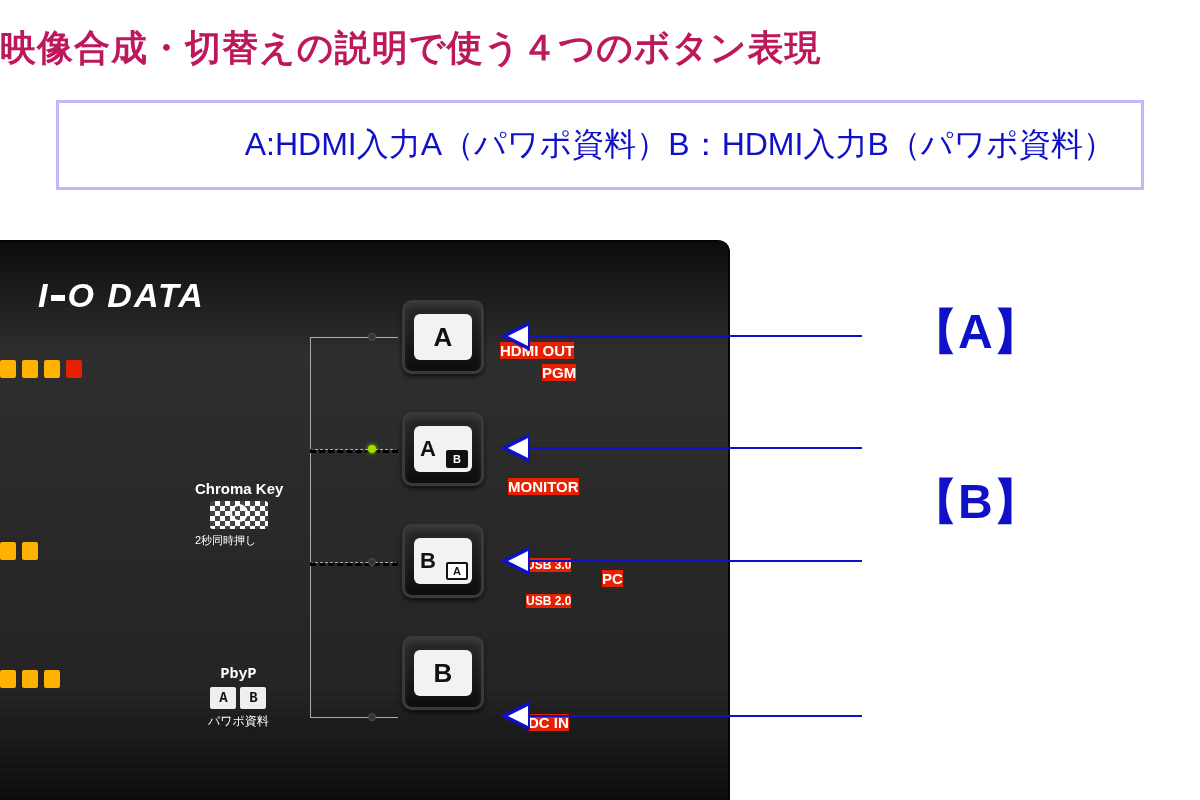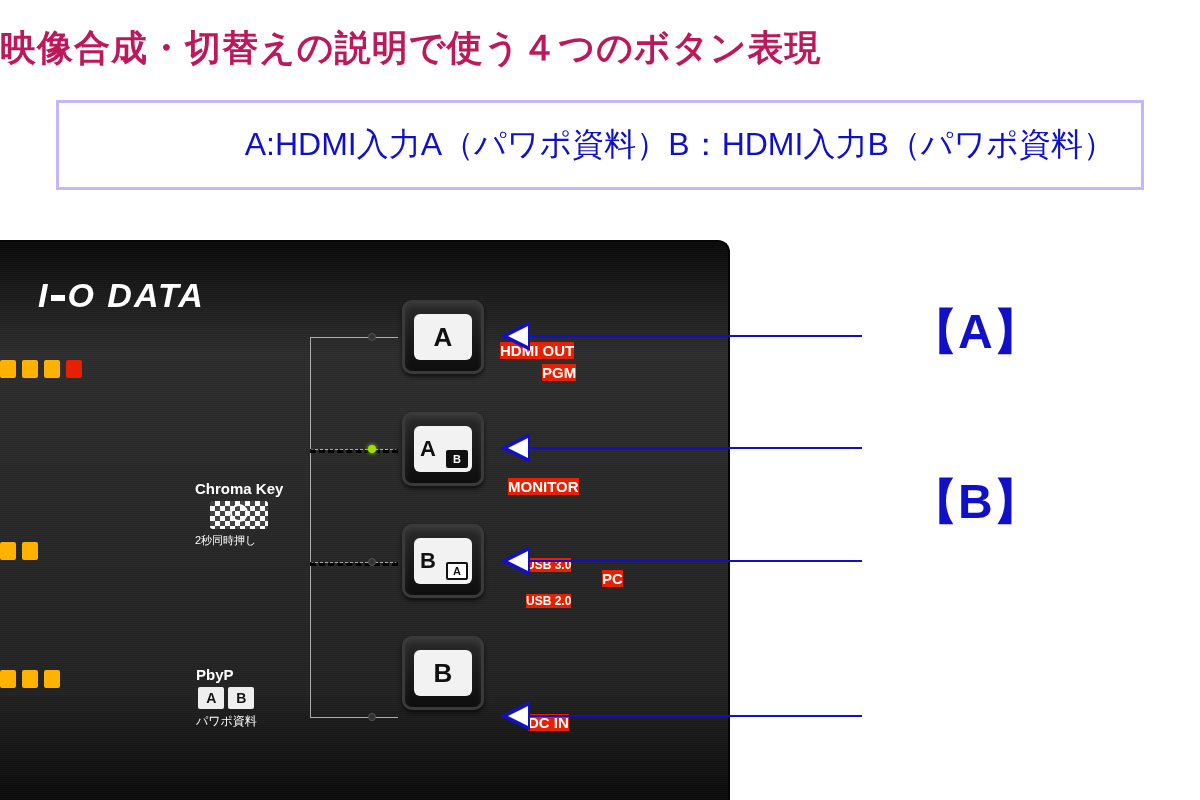--- a/index.html
+++ b/index.html
@@ -40,21 +40,21 @@
 
   
   .chroma{position:absolute;left:195px;top:238px;color:#fff;text-align:left;font-family:Arial,sans-serif}
   .chroma .t{font-size:15px;font-weight:700}
   .chroma .ico{width:58px;height:28px;margin:4px auto;background:
     repeating-conic-gradient(#fff 0 25%,#444 0 50%) 0 0/10px 10px;
     border-radius:3px;position:relative}
   .chroma .ico::after{content:"";position:absolute;left:50%;top:3px;transform:translateX(-50%);width:14px;height:14px;border:2px solid #fff;border-radius:50%}
   .chroma .s{font-size:11px}
 
-  .pbyp{position:absolute;left:196px;top:424px;color:#fff;font-family:Liberation Sans, sans-serif}
+  .pbyp{position:absolute;left:208px;top:424px;color:#fff;text-align:center;font-family:Liberation Mono, monospace}
   .pbyp .t{font-size:15px;font-weight:700}
   .pbyp .boxes{display:flex;gap:4px;margin:4px 0;justify-content:center}
   .pbyp .boxes div{width:26px;height:22px;background:#eee;color:#111;font-weight:900;font-size:14px;display:flex;align-items:center;justify-content:center;border-radius:2px}
   .pbyp .s{font-size:12px}
 
   
   .wire{position:absolute;border-left:1px solid #aaa;height:380px;left:310px;top:95px}
   .wire2{position:absolute;border-top:1px solid #aaa;width:88px}
   .dotwire{border-style:dashed}
   .led{position:absolute;width:8px;height:8px;border-radius:50%}

